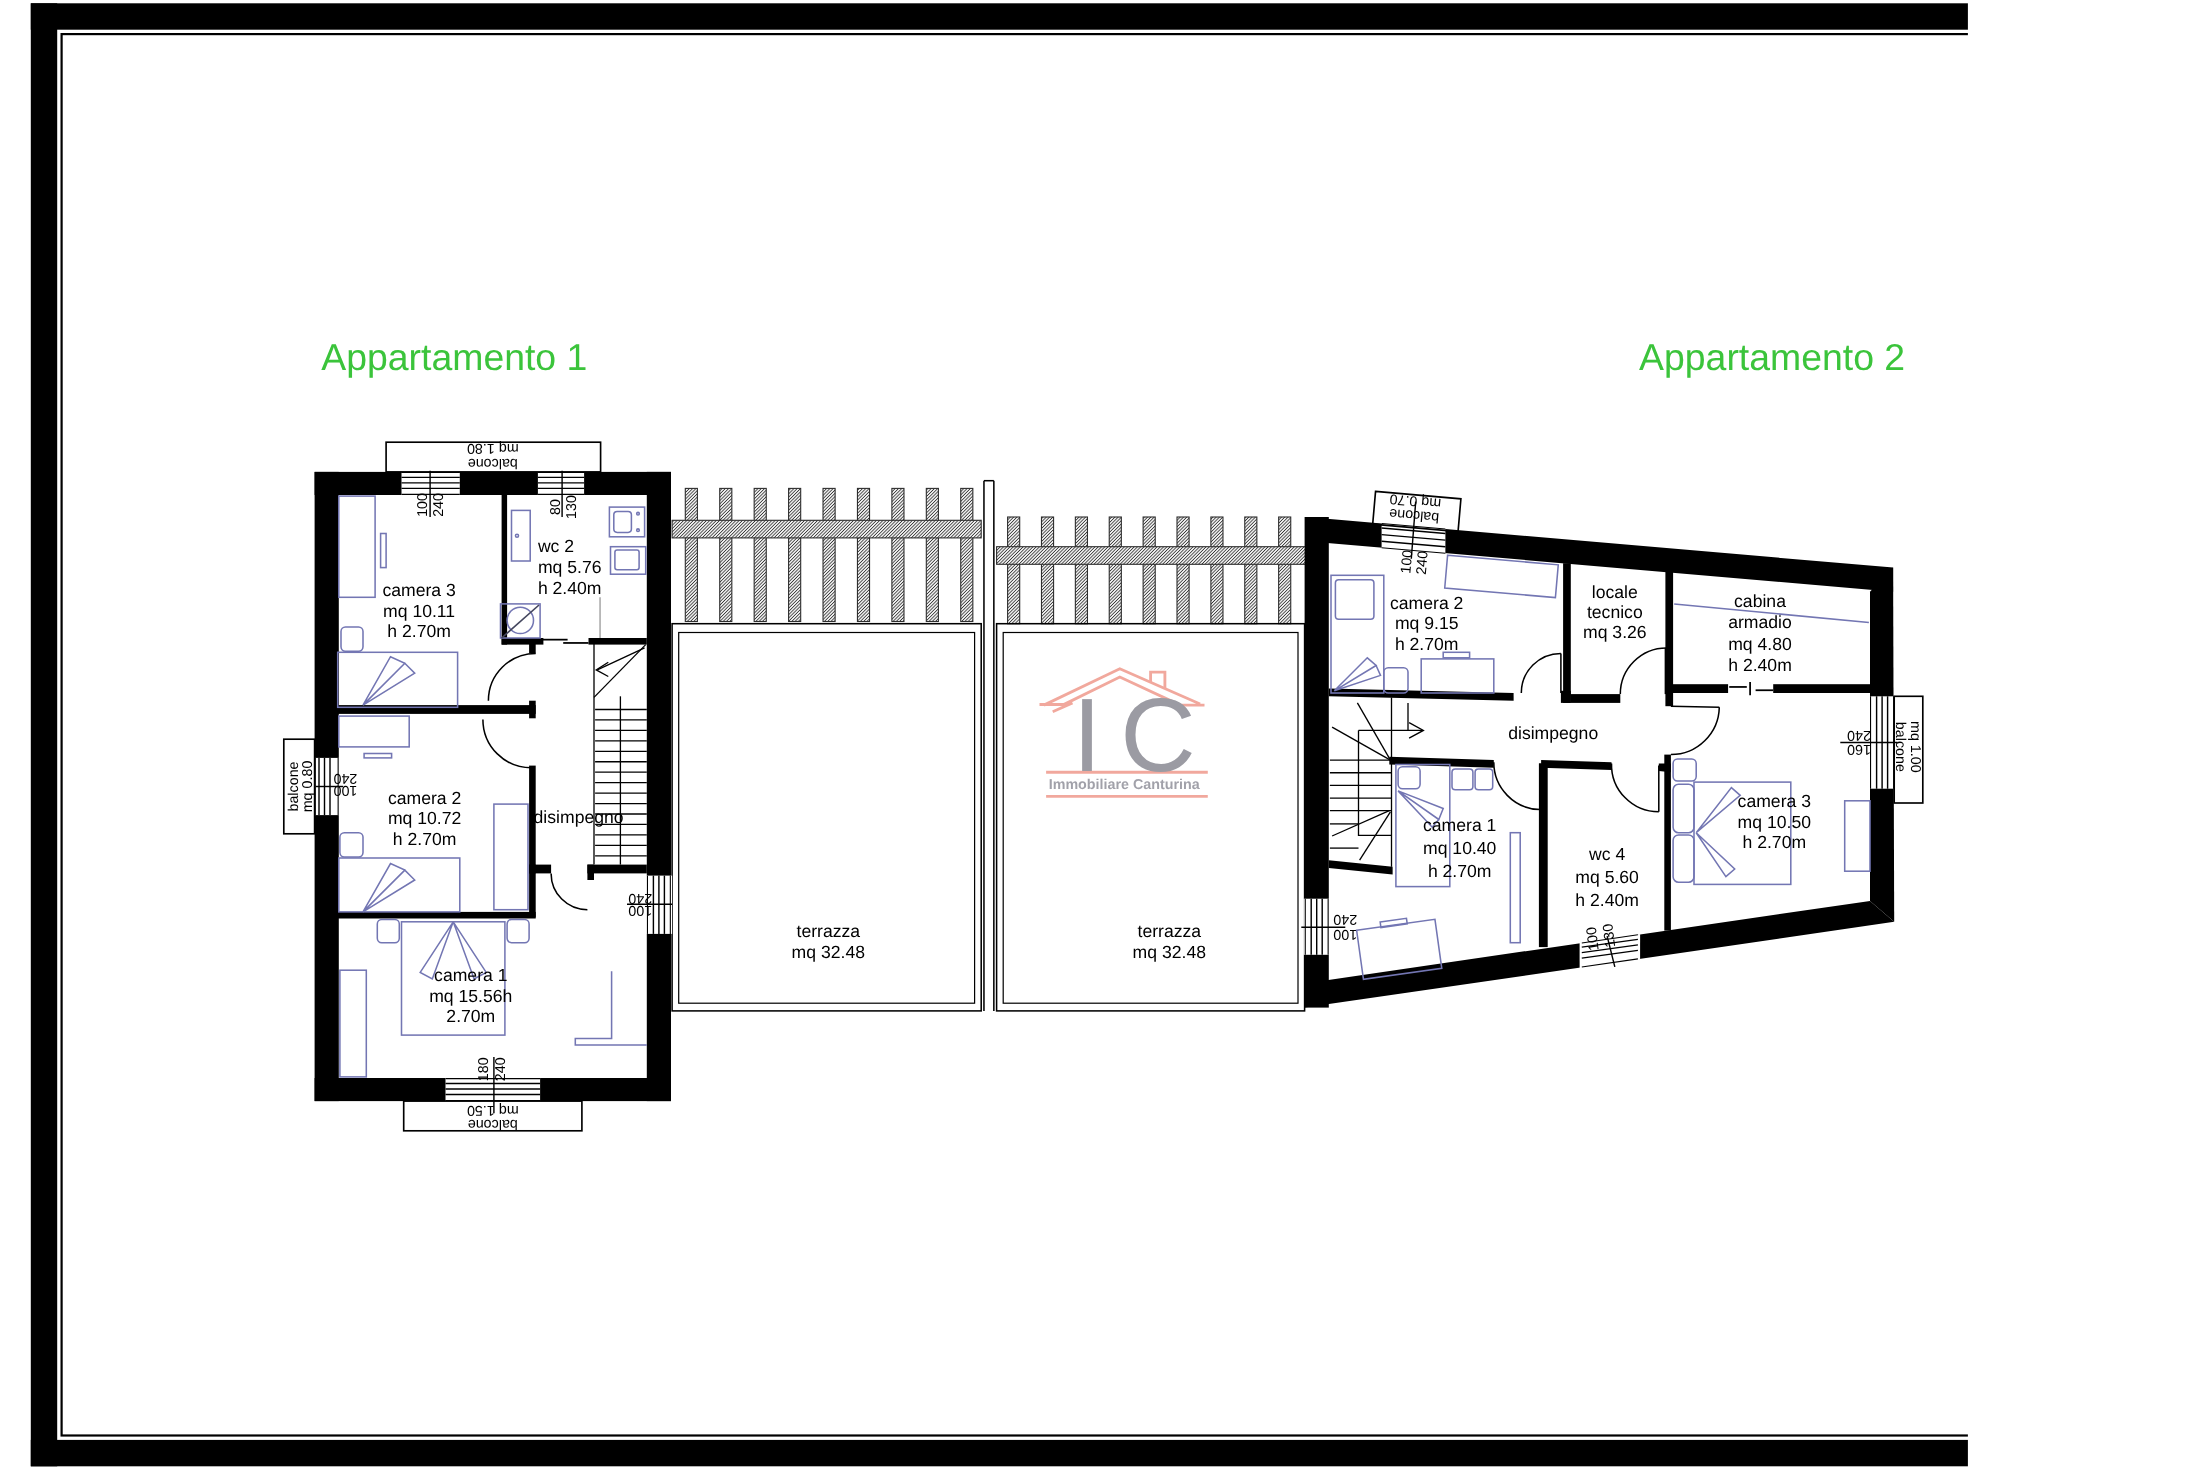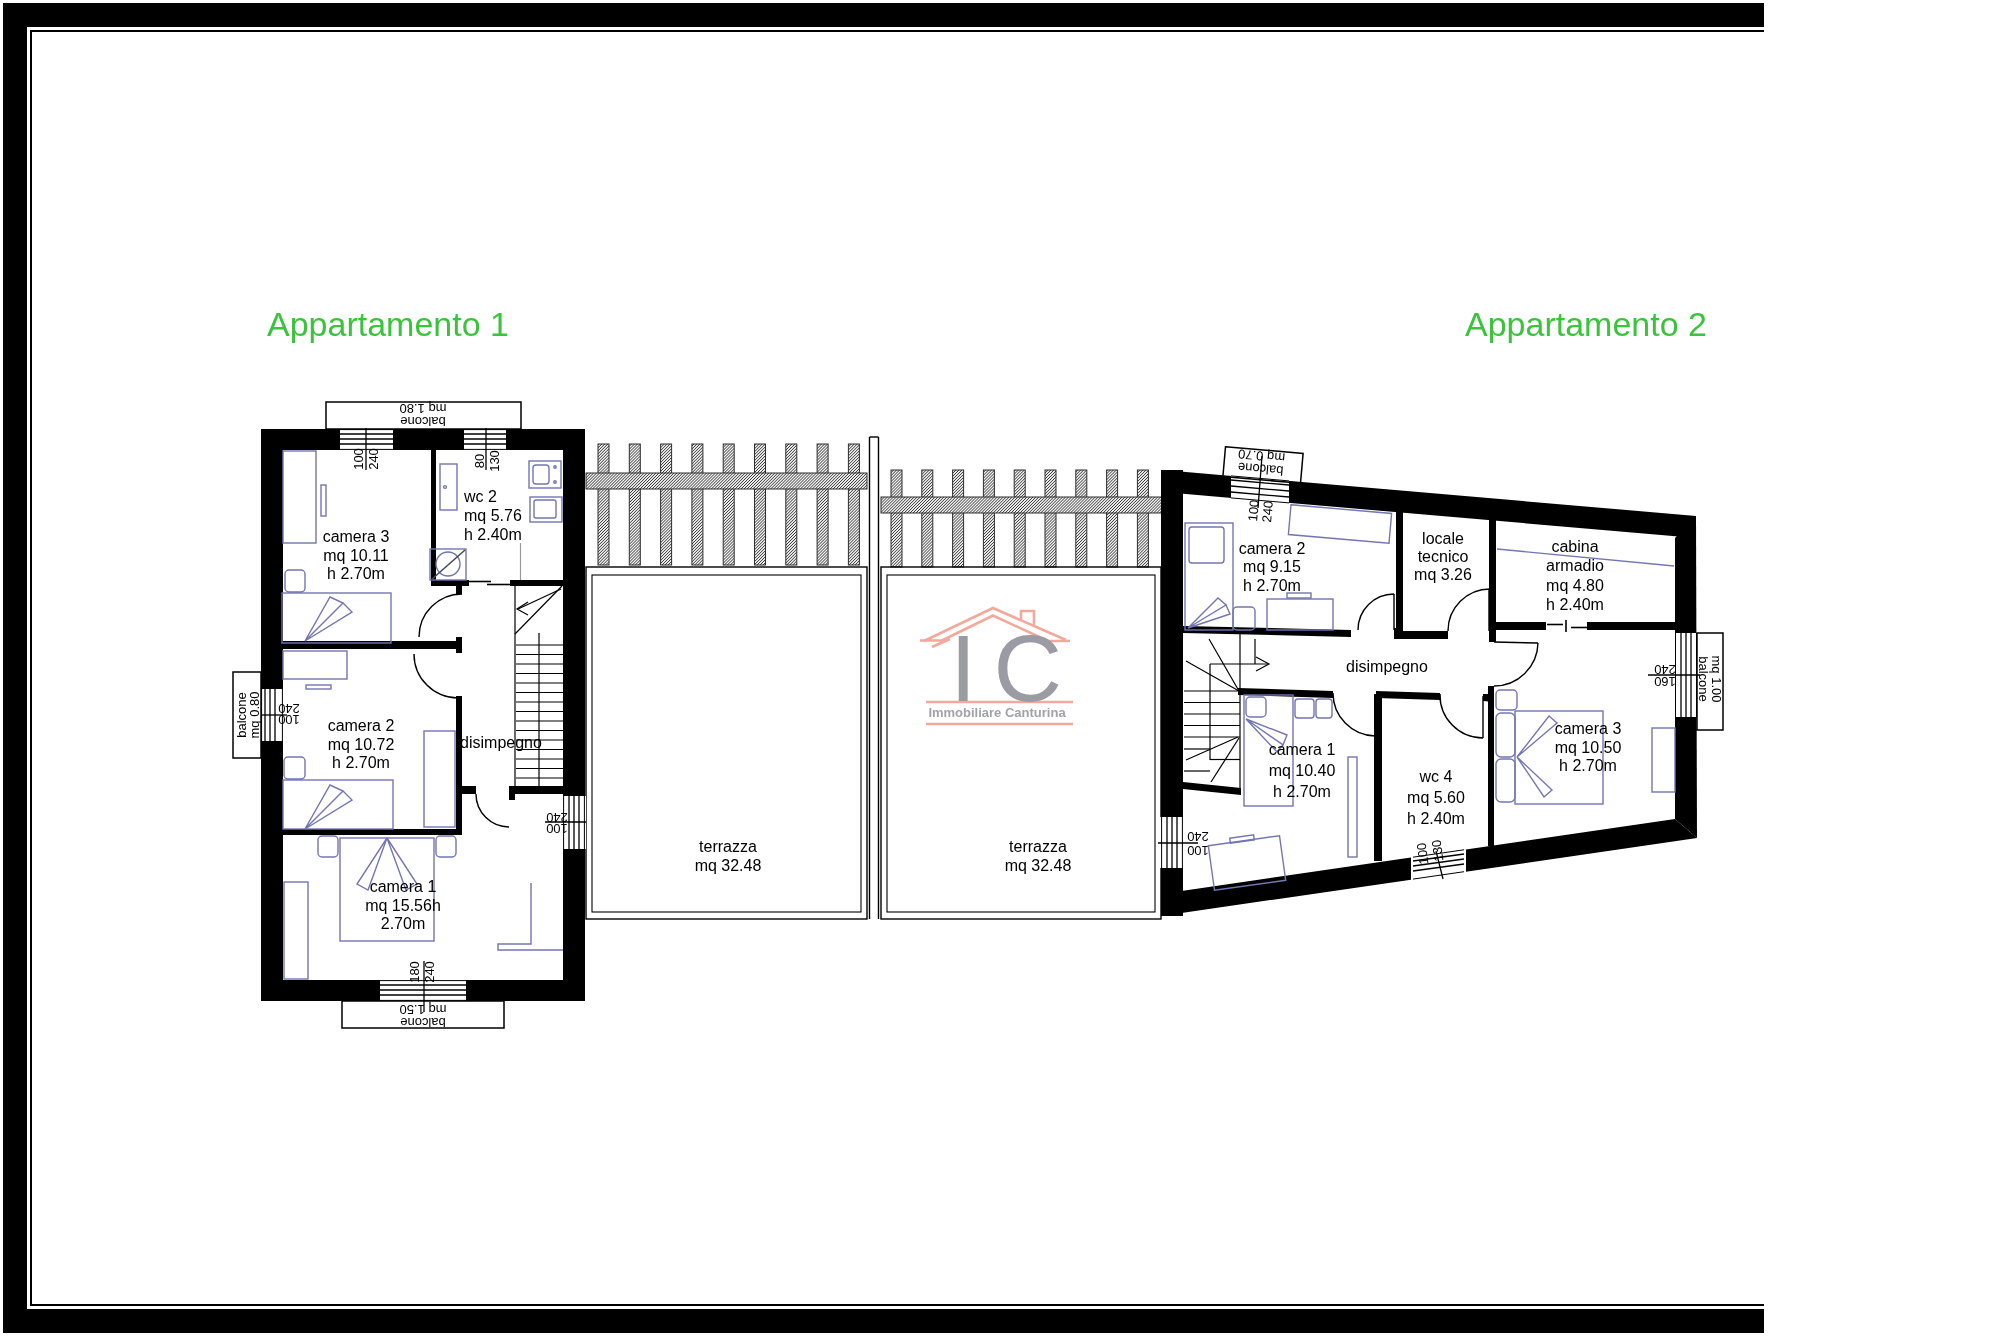--- a/index.html
+++ b/index.html
@@ -1,16 +1,16 @@
 <!DOCTYPE html>
 <html><head>
 <meta charset="utf-8">
 <style>
   html,body{margin:0;padding:0;background:#fff;}
-  .page{position:relative;width:1764px;height:1336px;background:#ffffff;overflow:hidden;}
+  .page{position:relative;width:1764px;height:1336px;background:#ffffff;overflow:hidden;margin-left:25px;}
   text{font-family:"Liberation Sans",sans-serif;}
   .t{font-size:16px;text-anchor:middle;}
   .tl{font-size:16px;text-anchor:start;}
   .d{font-size:13px;text-anchor:middle;}
   .b{font-size:13px;text-anchor:middle;}
   .w{stroke:#000;stroke-width:1.3;fill:none;}
   .f{stroke:#7376b3;stroke-width:1.4;fill:none;}
   .a{stroke:#000;stroke-width:1.4;fill:none;}
   .s{stroke:#000;stroke-width:1.2;fill:none;}
 </style>

